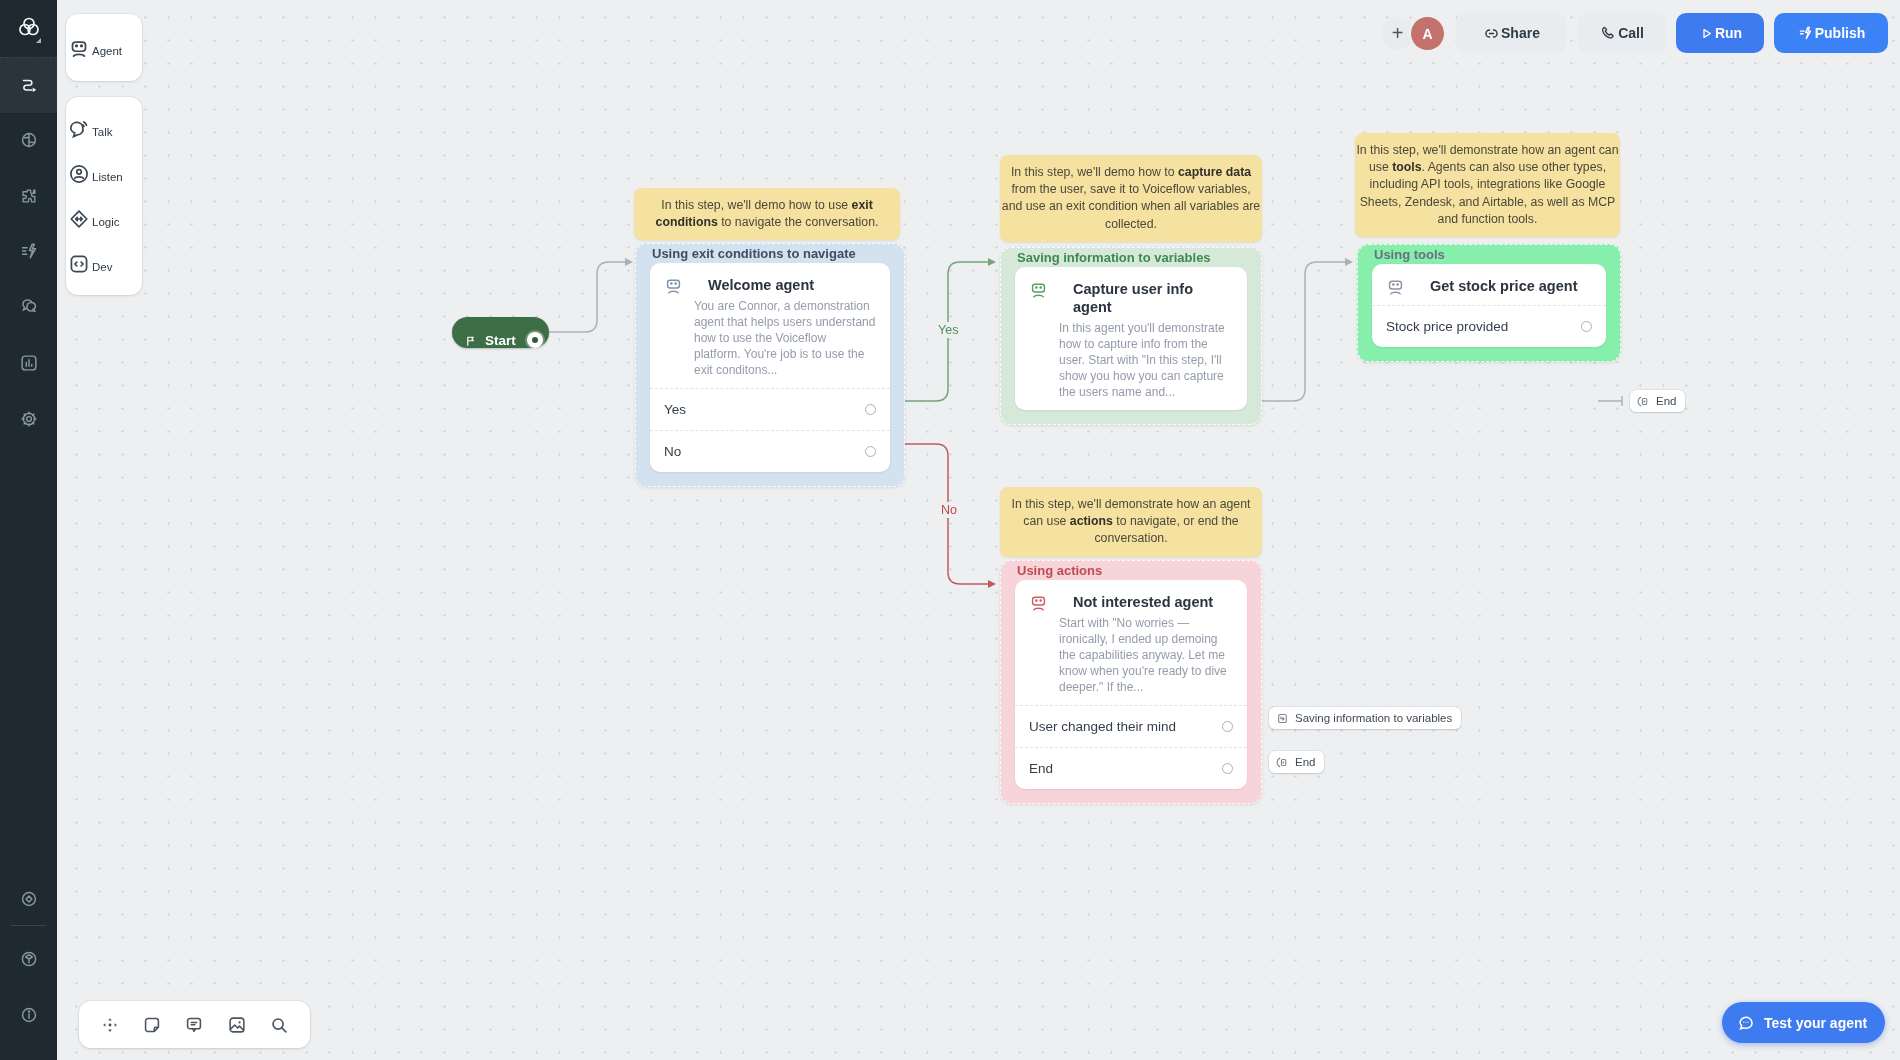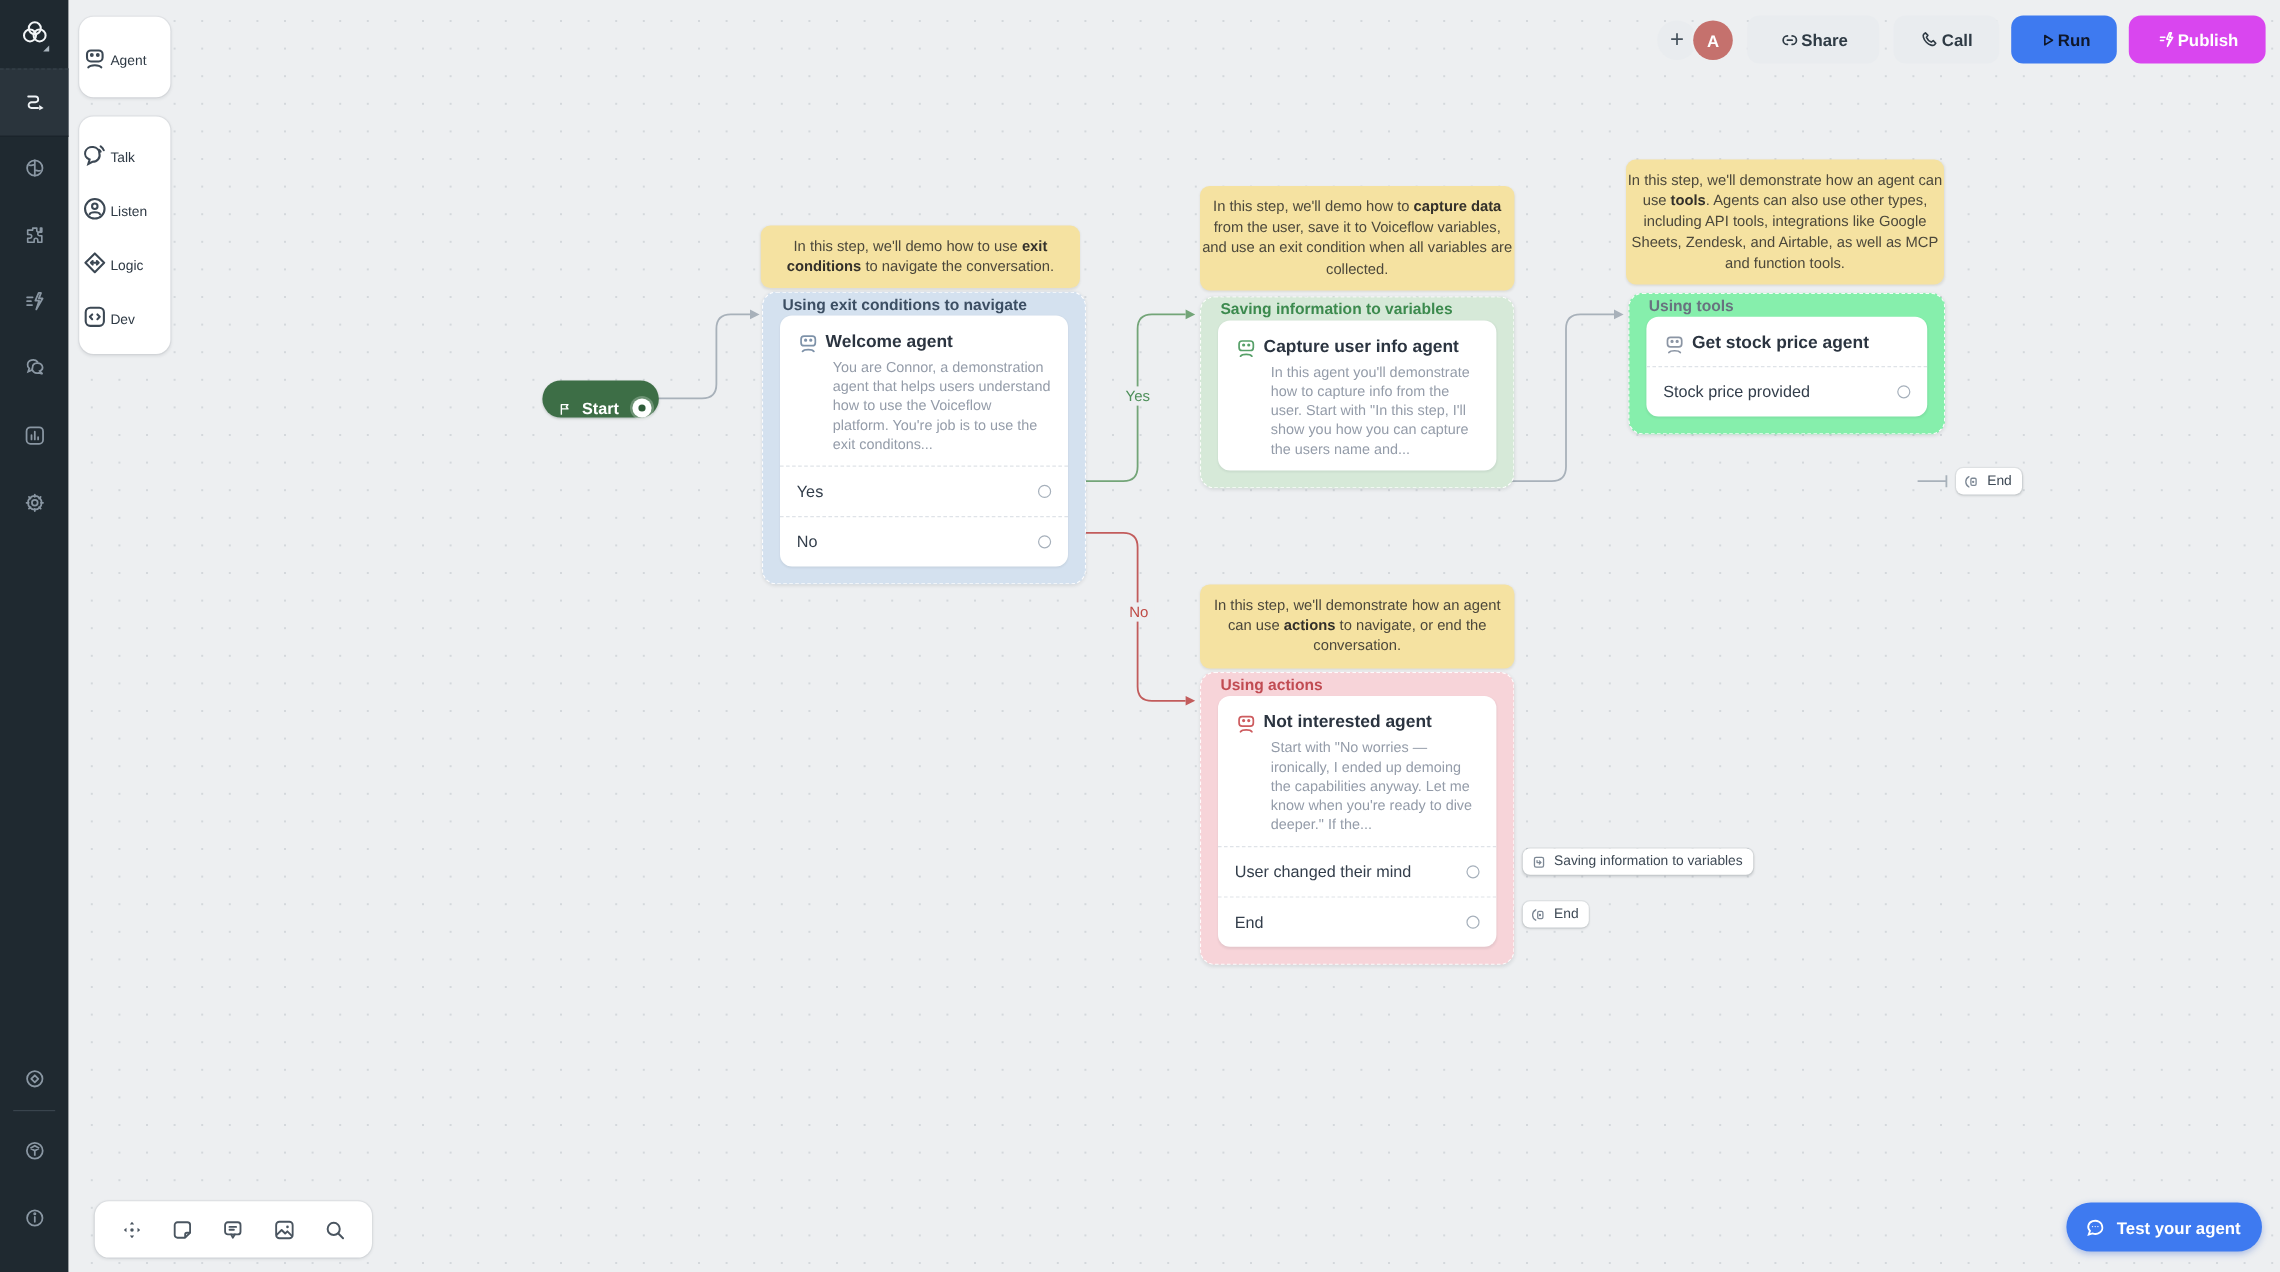--- a/index.html
+++ b/index.html
@@ -53,21 +53,21 @@
     box-shadow:0 1px 3px rgba(25,35,45,.10); border:1px dashed rgba(255,255,255,.9); }
   .group .ghead { height:19px; display:flex; align-items:center; font-size:13px; font-weight:700; padding-left:2px; }
   .g-blue  { background:#d4e1ef; } .g-blue  .ghead{ color:#3c4e63; }
   .g-green { background:#d6e9d8; } .g-green .ghead{ color:#3c8a4e; }
   .g-gray  { background:#86efac; } .g-gray  .ghead{ color:#68727f; }
   .g-pink  { background:#f7d4d9; } .g-pink  .ghead{ color:#c14b52; }
 
   .agent-card { background:#fff; border-radius:10px; box-shadow:0 1px 2px rgba(25,35,45,.08); overflow:hidden; }
   .ahead { padding:13px 14px 10px; position:relative; }
   .ahead .bot { position:absolute; left:14px; top:14px; }
-  .atitle { margin-left:24px; font-size:14.5px; font-weight:700; color:#2b3440; line-height:18px; }
+  .atitle { margin-left:44px; font-size:14.5px; font-weight:700; color:#2b3440; line-height:18px; }
   .adesc  { margin-left:30px; margin-top:4px; font-size:12px; line-height:16px; color:#949ca9; }
   .port { border-top:1px dashed #dfe3e8; margin:0; padding:0 14px; height:42px; display:flex; align-items:center; justify-content:space-between; }
   .port .plbl { font-size:13.5px; font-weight:500; color:#333e4b; }
   .port .pdot { width:11px; height:11px; border:1.5px solid #a6b0bb; border-radius:50%; background:#fff; }
 
   
   .start { position:absolute; left:452px; top:317px; width:97px; height:31px; background:#3d6e46; border-radius:16px;
     display:flex; align-items:flex-end; padding:0 6px 0 12px; gap:7px; z-index:5; cursor:pointer;
     box-shadow:0 1px 2px rgba(20,50,30,.25); }
   .start .slabel { color:#fff; font-size:13.5px; font-weight:700; flex:1; }
@@ -85,22 +85,22 @@
   
   .toolbar { position:absolute; left:79px; top:1001px; width:231px; height:47px; background:#fff; border-radius:12px; z-index:25;
     box-shadow:0 1px 3px rgba(20,30,40,.12), 0 0 0 1px rgba(20,30,40,.04); display:flex; align-items:center; justify-content:space-around; padding:0 10px; }
   .toolbar .ticon { color:#4a5560; width:22px; height:22px; cursor:pointer; }
 
   
   .test-btn { position:absolute; left:1722px; top:1002px; height:41px; padding:0 18px 0 14px; background:#3e7af0; border-radius:21px;
     display:flex; align-items:center; gap:8px; color:#fff; font-size:14px; font-weight:700; z-index:30; cursor:pointer;
     box-shadow:0 2px 6px rgba(40,90,200,.35); }
 
-  .run-btn { background:#3e7af0; color:#0f172a; }
-  .publish-btn { background:#d946ef; color:#fff; }
+  .run-btn { background:#3e7af0; color:#ffffff; }
+  .publish-btn { background:#3b82f6; color:#fff; }
 </style>
 </head>
 <body>
 
 <div class="canvas"></div>
 
 <svg class="wires">
 
   <path d="M 542 332 L 585 332 Q 597 332 597 320 L 597 274 Q 597 262 609 262 L 625 262" stroke="#a8b1ba"></path>
   <polygon points="625,258 633,262 625,266" fill="#a8b1ba"></polygon>

